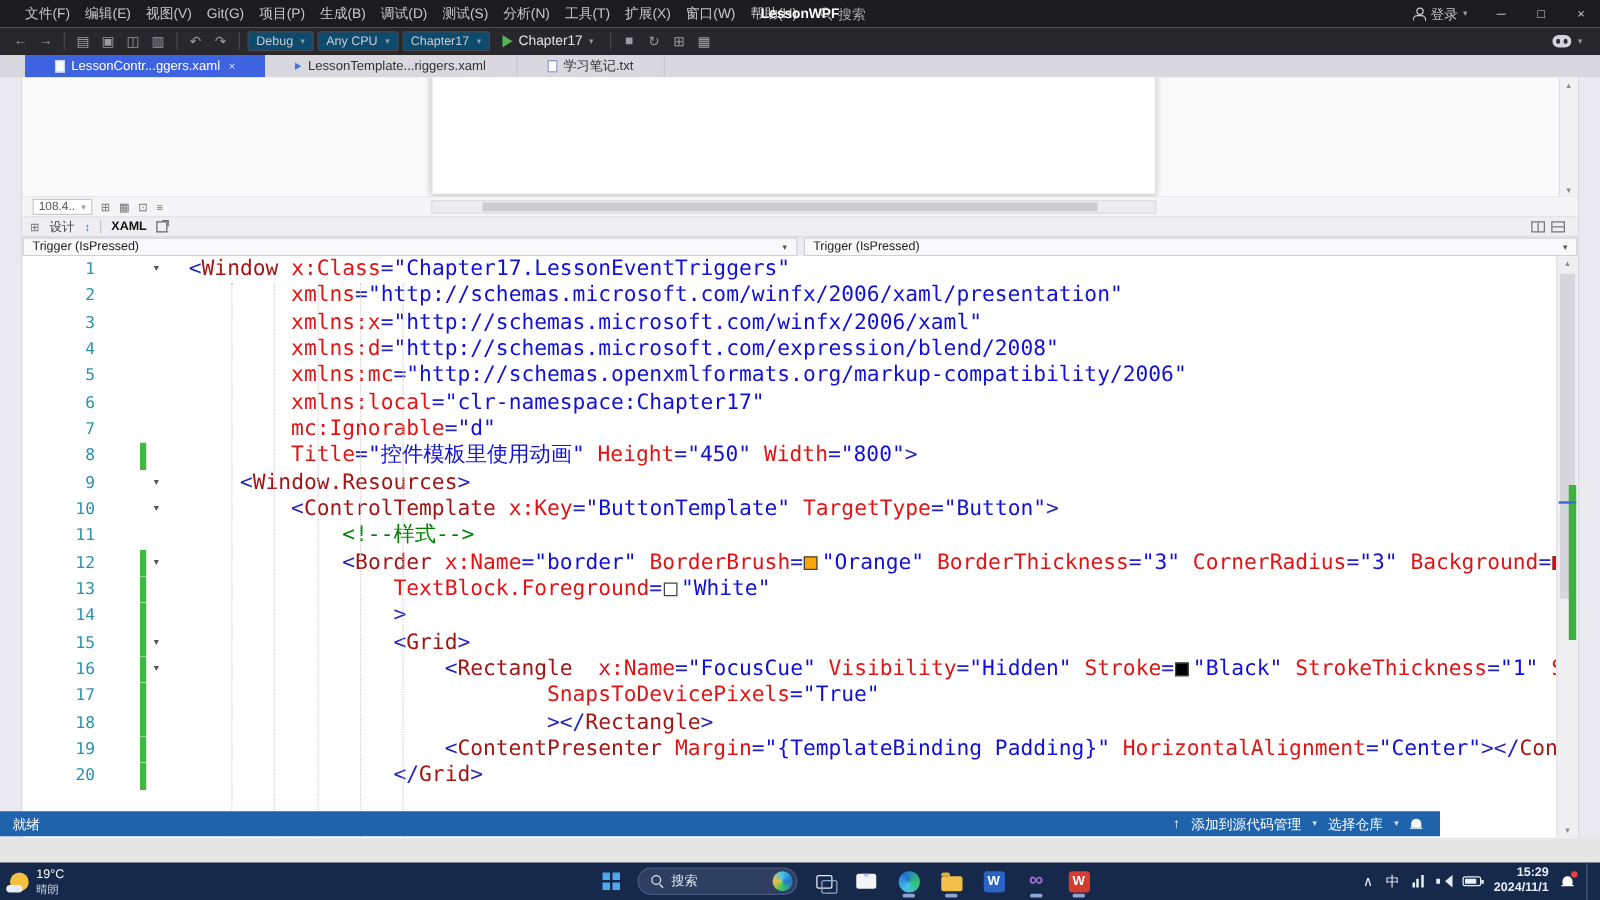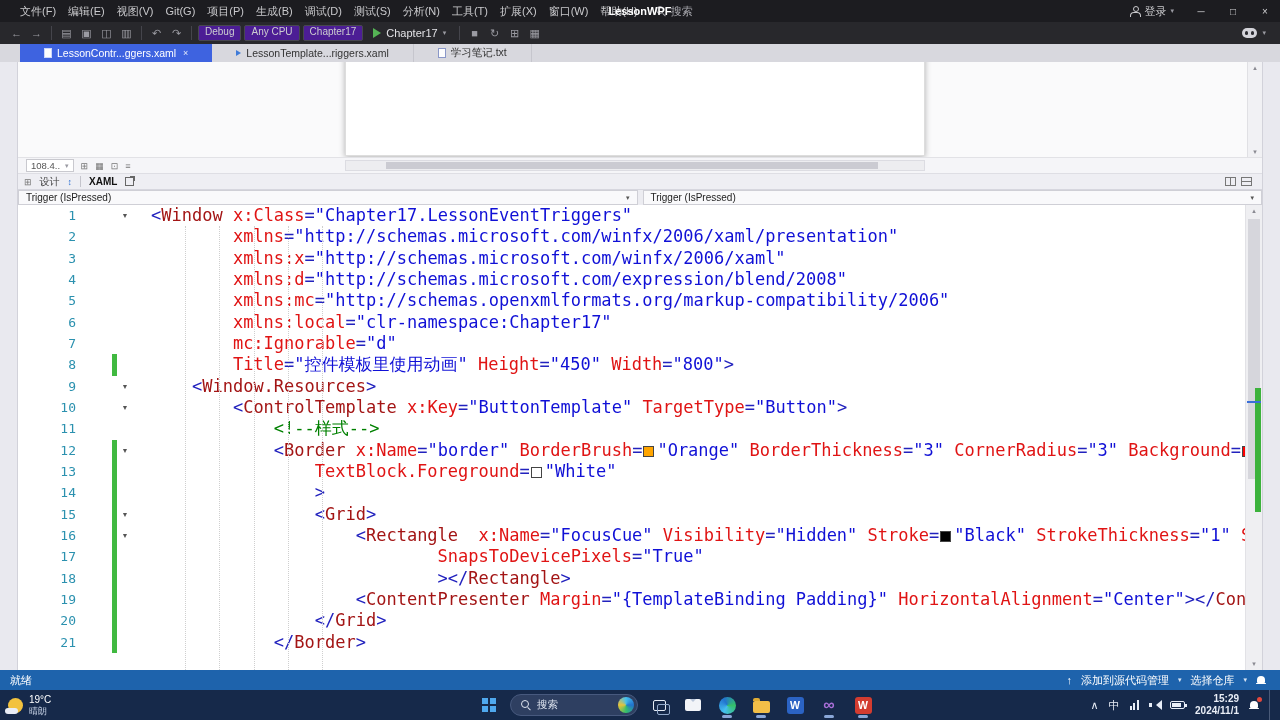--- a/index.html
+++ b/index.html
@@ -23,22 +23,22 @@
   .mag-icon::after { content:""; position:absolute; left:7px; top:7px; width:4px; height:1.3px; background:currentColor; transform:rotate(45deg); transform-origin:0 0; }
   .person-icon { position:relative; width:11px; height:10px; display:inline-block; }
   .person-icon::before { content:""; position:absolute; left:3.5px; top:0; width:4px; height:4px; border-radius:50%; border:1px solid #c9c9cc; }
   .person-icon::after { content:""; position:absolute; left:1px; top:5.5px; width:9px; height:4px; border-radius:4px 4px 0 0; border:1px solid #c9c9cc; border-bottom:none; }
 
   
   .toolbar { position:absolute; top:22px; left:0; width:1280px; height:22px; background:#28282c;
     display:flex; align-items:center; gap:3px; padding:0 8px; color:#b9b9bf; font-size:11px; }
   .tb-ico { width:17px; text-align:center; color:#9b9ba2; font-size:11px; }
   .tb-sep { width:1px; height:14px; background:#45454c; margin:0 3px; }
-  .combo { height:16px; background:#4c1d95; border:1px solid #47474f; color:#cccccf; font-size:10px;
-    display:flex; align-items:center; padding:0 6px; gap:6px; border-radius:2px; white-space:nowrap;flex-direction:column; }
+  .combo { height:16px; background:#0c4a6e; border:1px solid #47474f; color:#cccccf; font-size:10px;
+    display:flex; align-items:center; padding:0 6px; gap:6px; border-radius:2px; white-space:nowrap; }
   .chev { font-size:7px; color:#9a9aa2; }
   .run-btn { display:flex; align-items:center; gap:5px; padding:0 7px; color:#e2e2e6; }
   .play-icon { width:0; height:0; border-left:8px solid #55b455; border-top:5px solid transparent; border-bottom:5px solid transparent; }
   .copilot-wrap { margin-left:auto; display:flex; align-items:center; gap:5px; padding-right:6px; }
   .copilot-icon { width:15px; height:10px; border-radius:5px; background:#d4d4da; position:relative; }
   .copilot-icon::before { content:""; position:absolute; left:3px; top:3px; width:3px; height:4px; border-radius:2px; background:#2a2a30; }
   .copilot-icon::after { content:""; position:absolute; right:3px; top:3px; width:3px; height:4px; border-radius:2px; background:#2a2a30; }
 
   
   .tabstrip { position:absolute; top:44px; left:0; width:1280px; height:18px; background:#d8d8de;
@@ -111,21 +111,21 @@
 
   .editor-status { height:17px; background:#f4f4f7; border-top:1px solid #ddd; display:flex; align-items:center;
     font-size:10px; color:#444; padding:0 8px; gap:7px; }
   .issue-dot { width:7px; height:7px; border-radius:50%; background:#c83c32; display:inline-block; }
   .es-scroll { flex:1; max-width:640px; height:11px; background:#ebebee; border:1px solid #dcdce2; position:relative; margin:0 10px; }
   .es-scroll .thumb { position:absolute; left:1px; top:1px; bottom:1px; width:78%; background:#cbcbd2; }
   .es-right { margin-left:auto; display:flex; gap:16px; color:#555; padding-right:4px; }
   .es-sep { width:1px; height:11px; background:#d6d6dc; }
 
   
-  .vs-status { position:absolute; top:670px; left:0; width:1280px; height:20px; background:#1e63ac; color:#fff;
+  .vs-status { position:absolute; top:649px; left:0; width:1152px; height:20px; background:#1e63ac; color:#fff;
     display:flex; align-items:center; font-size:11px; padding:0 10px; }
   .vss-right { margin-left:auto; display:flex; align-items:center; gap:9px; padding-right:4px; }
   .bell-icon { position:relative; width:10px; height:11px; display:inline-block; }
   .bell-icon::before { content:""; position:absolute; left:1px; top:1px; width:8px; height:7px; background:#fff; border-radius:4px 4px 1px 1px; }
   .bell-icon::after { content:""; position:absolute; left:0; top:8.5px; width:10px; height:1.4px; background:#fff; border-radius:1px; }
 
   
   .taskbar { position:absolute; top:690px; left:0; width:1280px; height:30px; background:#16294a; color:#e8edf6; }
   .tb-weather { position:absolute; left:8px; top:0; height:30px; display:flex; align-items:center; gap:6px; }
   .sun-icon { width:15px; height:15px; border-radius:50%; background:#f2c23e; position:relative; }
@@ -436,26 +436,20 @@
             <span class="ln-chg on"></span>
             <span class="ln-fold"></span>
             <span class="ln-code"><span class="tk-tx">                    </span><span class="tk-pu">&lt;</span><span class="tk-el">ContentPresenter</span><span class="tk-tx"> </span><span class="tk-at">Margin</span><span class="tk-pu">=</span><span class="tk-va">"{TemplateBinding Padding}"</span><span class="tk-tx"> </span><span class="tk-at">HorizontalAlignment</span><span class="tk-pu">=</span><span class="tk-va">"Center"</span><span class="tk-pu">&gt;&lt;/</span><span class="tk-el">ContentPresenter</span><span class="tk-pu">&gt;</span></span>
           </div>
           <div class="ed-line">
             <span class="ln-num">20</span>
             <span class="ln-chg on"></span>
             <span class="ln-fold"></span>
             <span class="ln-code"><span class="tk-tx">                </span><span class="tk-pu">&lt;/</span><span class="tk-el">Grid</span><span class="tk-pu">&gt;</span></span>
           </div>
-          <div class="ed-line">
-            <span class="ln-num">21</span>
-            <span class="ln-chg on"></span>
-            <span class="ln-fold"></span>
-            <span class="ln-code"><span class="tk-tx">            </span><span class="tk-pu">&lt;/</span><span class="tk-el">Border</span><span class="tk-pu">&gt;</span></span>
-          </div>
         </div>
       <div class="ed-scroll">
         <span>▴</span>
         <div class="ed-thumb"></div>
         <div class="ann-green"></div>
         <div class="ann-blue"></div>
         <span>▾</span>
       </div>
     </div>
 

